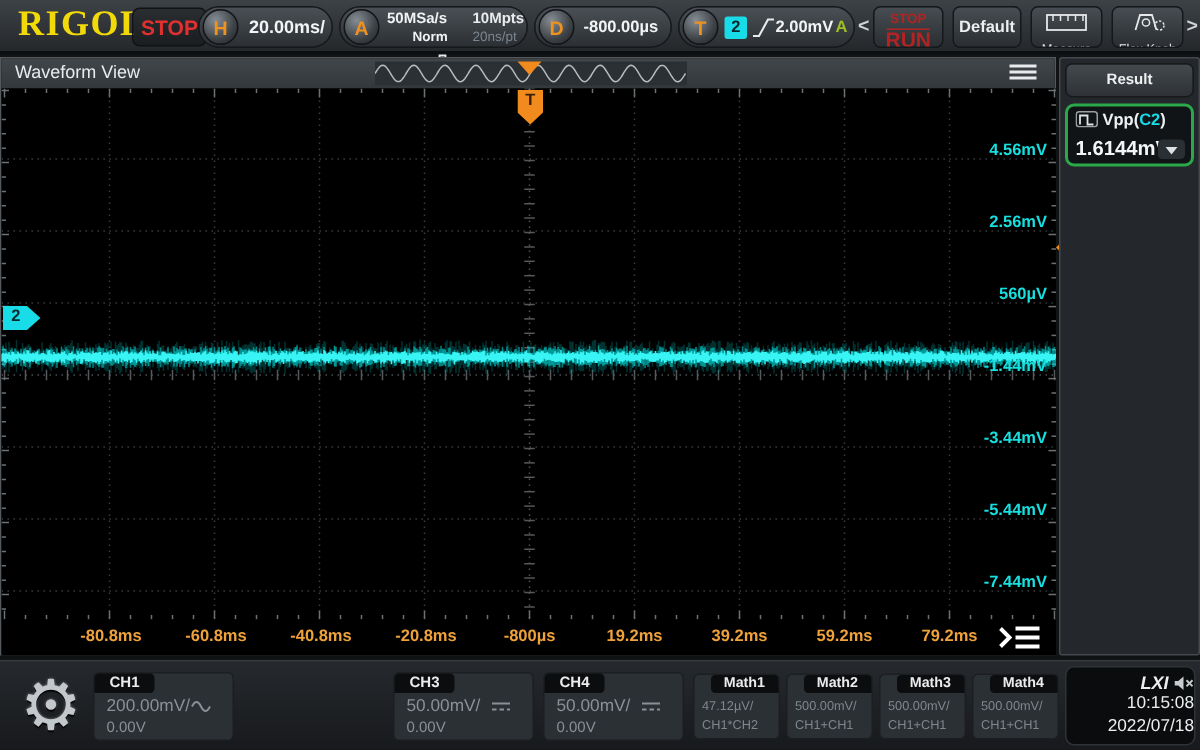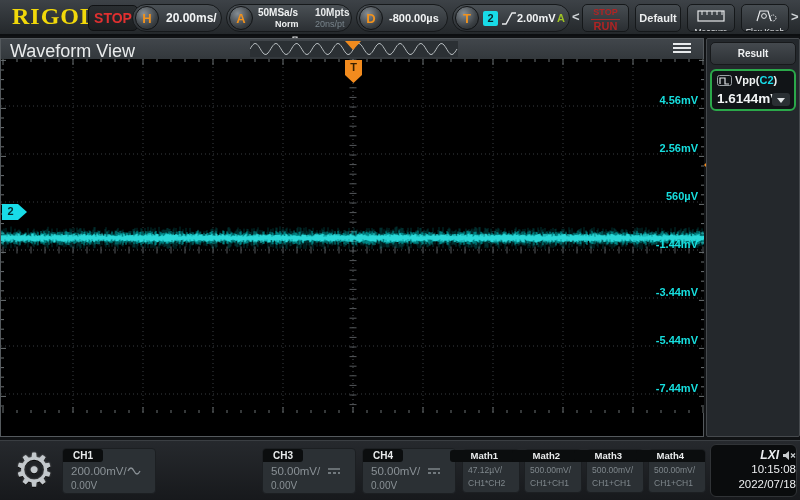--- a/index.html
+++ b/index.html
@@ -40,32 +40,32 @@
     color:#06262a; font-size:11px; font-weight:bold; text-align:center; line-height:15px; border-radius:2px; }
   .t-slope { position:absolute; left:48px; top:5px; }
   .g-t .val { position:absolute; left:64px; top:7px; color:#f2f4f5; font-size:11px; font-weight:bold; }
   .t-sweep { position:absolute; left:104px; top:7px; color:#9dc125; font-size:11px; font-weight:bold; }
   .nav-arrow { position:absolute; top:9px; color:#cfd3d6; font-size:13px; font-weight:bold; }
   .btn { position:absolute; top:4px; height:28px; border-radius:5px;
     background:linear-gradient(#474d52,#2a2e32); border:1px solid #15181a; color:#eceeef;
     text-align:center; overflow:hidden; }
   .btn-stoprun { left:582px; width:47px; }
   .btn-stoprun .l1 { font-size:9px; font-weight:bold; color:#b02424; line-height:13px; border-bottom:1px solid #b02424; margin:1px 8px 0; }
-  .btn-stoprun .l2 { font-size:11px; font-weight:bold; color:#b02424; line-height:12px; }
+  .btn-stoprun .l2 { font-size:14px; font-weight:bold; color:#b02424; line-height:12px; }
   .btn-default { left:635px; width:46px; font-size:11px; line-height:26px; font-weight:bold; }
   .btn-icon { padding-top:3px; }
   .btn-measure { left:687px; width:48px; }
   .btn-flex { left:741px; width:48px; }
   .btn-icon .lbl { font-size:8.5px; color:#e6e8ea; margin-top:1px; }
   
   .scope { position:absolute; left:0; top:38px; width:704px; height:399px;
     border:1px solid #54595d; background:#000; }
   .scope-title { position:absolute; left:0; top:0; width:100%; height:20px;
     background:linear-gradient(#41464b,#33383c); }
-  .scope-title .t { position:absolute; left:9px; top:2px; color:#e9ebec; font-size:18px; }
+  .scope-title .t { position:absolute; left:9px; top:2px; color:#e9ebec; font-size:12px; }
   .overview { position:absolute; left:249px; top:2px; width:208px; height:16px; background:#2b3034; }
   .ov-tri { position:absolute; left:95px; top:0; width:0; height:0;
     border-left:8px solid transparent; border-right:8px solid transparent; border-top:9px solid #f28b1e; }
   .hamburger { position:absolute; left:672px; top:4px; width:18px; height:12px; }
   .hamburger div { height:2px; background:#e8eaec; margin-bottom:2px; }
   .plot { position:absolute; left:0; top:20px; width:703px; height:354px; background:#000; }
   .plot svg { position:absolute; left:0; top:0; }
   .gl { stroke:#383d40; stroke-dasharray:1 3; }
   .gc { stroke:#4c5154; stroke-dasharray:1 3; }
   .gt { stroke:#55595c; }
@@ -114,21 +114,21 @@
     border-radius:0 3px 0 0; }
   .ch-r1 { position:absolute; left:8px; top:16px; width:80px; color:#8a9196; font-size:11.5px; }
   .ch-r2 { position:absolute; left:8px; top:31px; width:80px; color:#8a9196; font-size:10px; }
   .chcard.active .ch-r1 { color:#14e3e3; font-weight:bold; }
   .chcard.active .ch-r2 { color:#e8ebec; }
   .coup { position:absolute; right:10px; top:0; }
   .bw { position:absolute; right:8px; top:0; color:#e8ebec; font-size:10px; }
   .ch1 { left:62px; } .ch2 { left:162px; } .ch3 { left:262px; } .ch4 { left:362px; }
   .mathcard { position:absolute; top:8px; width:58px; height:44px; background:#2b3034;
     border:1px solid #1c1f22; border-radius:4px; }
-  .m-tab { position:absolute; right:0; top:0; height:12px; padding:0 21px; background:#0b0d0e;
+  .m-tab { position:absolute; right:0; top:0; height:12px; padding:0 9px; background:#0b0d0e;
     color:#e9ebec; font-size:9.5px; font-weight:bold; line-height:12px; border-radius:3px 3px 0 3px; }
   .m-r1 { position:absolute; left:5px; top:15px; color:#7f878c; font-size:8.5px; }
   .m-r2 { position:absolute; left:5px; top:28px; color:#7f878c; font-size:8.5px; }
   .m1 { left:462px; } .m2 { left:524px; } .m3 { left:586px; } .m4 { left:648px; }
   .lxi-box { position:absolute; left:710px; top:3px; width:87px; height:53px; background:#0a0c0d;
     border:1px solid #303336; border-radius:6px; text-align:right; color:#eceef0; }
   .lxi-r1 { margin-top:3px; font-size:12px; font-weight:bold; font-style:italic; }
   .lxi-r2 { font-size:11.5px; line-height:15px; }
   .lxi-r3 { font-size:11.5px; line-height:15px; }
   .mute-icon { display:inline-block; vertical-align:-2px; margin-left:4px; }
@@ -524,20 +524,35 @@
       <span>T</span>
     </div>
     <div class="ch-tag">
       <svg width="25" height="16" viewBox="0 0 25 16">
           <path d="M0 0 H16 L25 8 L16 16 H0 Z" fill="#18dce8"></path>
         </svg>
       <span>2</span>
     </div>
   </div>
 
+  <div class="taxis">
+    <div class="tlabel" style="left:73px">-80.8ms</div>
+    <div class="tlabel" style="left:143px">-60.8ms</div>
+    <div class="tlabel" style="left:213px">-40.8ms</div>
+    <div class="tlabel" style="left:283px">-20.8ms</div>
+    <div class="tlabel" style="left:352px">-800µs</div>
+    <div class="tlabel" style="left:422px">19.2ms</div>
+    <div class="tlabel" style="left:492px">39.2ms</div>
+    <div class="tlabel" style="left:562px">59.2ms</div>
+    <div class="tlabel" style="left:632px">79.2ms</div>
+    <svg class="menu-expand" width="30" height="20" viewBox="0 0 30 20">
+        <path d="M2 4 l6 6 l-6 6" stroke="#fff" stroke-width="2.6" fill="none"></path>
+        <path d="M12 4 h16 M12 10 h16 M12 16 h16" stroke="#fff" stroke-width="2.6"></path>
+      </svg>
+  </div>
 </div>
 
 <div class="result-panel">
   <div class="result-head">Result</div>
   <div class="vpp-card">
     <div class="vpp-r1">
       <svg class="vpp-icon" width="15" height="11" viewBox="0 0 15 11">
           <rect x="0.5" y="0.5" width="14" height="10" rx="2" fill="none" stroke="#9aa0a4"></rect>
           <path d="M3 9 v-6 h5 v6 h4" stroke="#dfe2e4" stroke-width="1.2" fill="none"></path>
         </svg><span>Vpp(</span><span class="src">C2</span><span>)</span>

